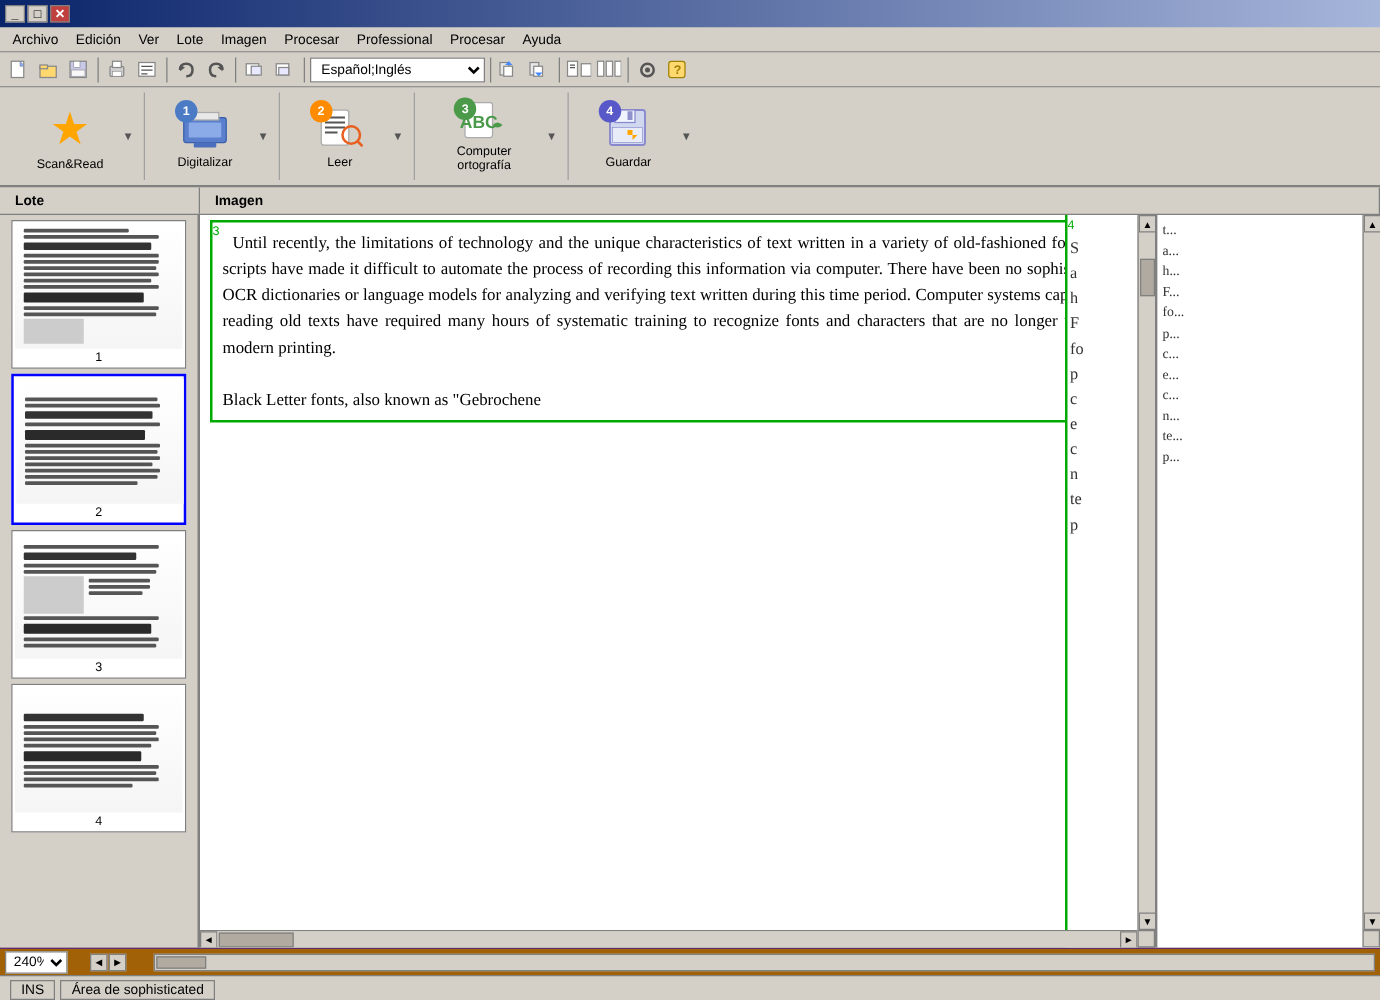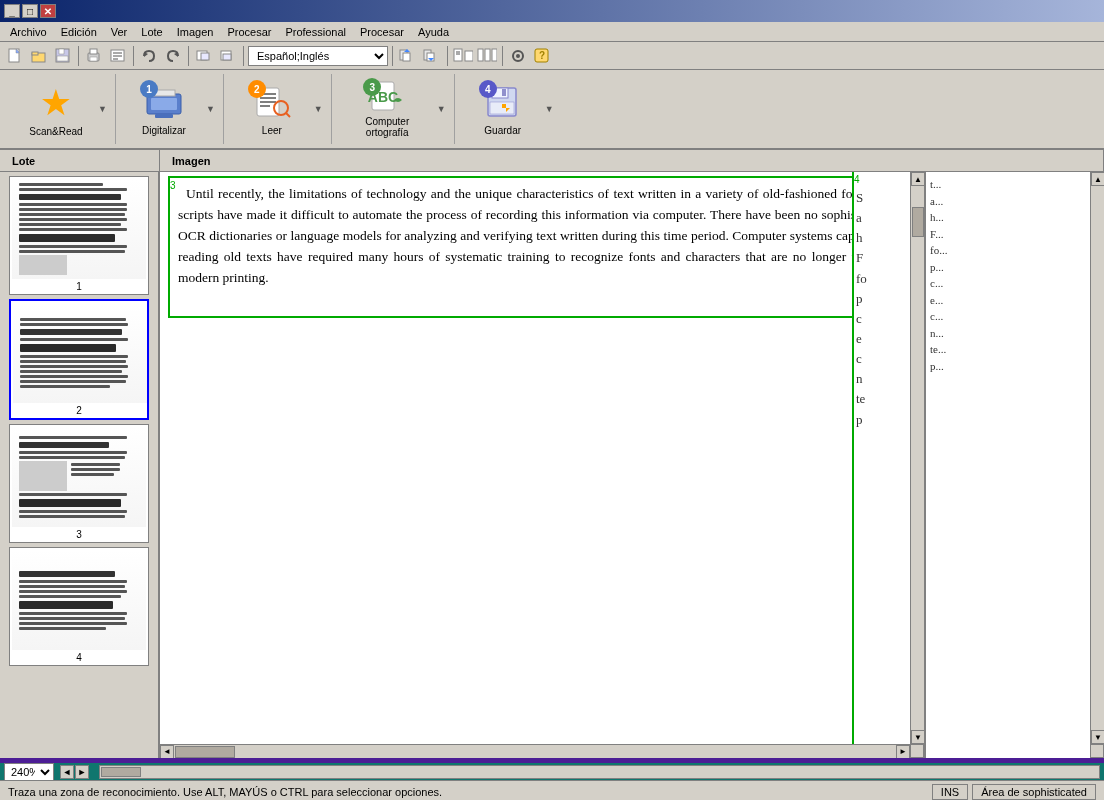--- a/index.html
+++ b/index.html
@@ -242,27 +242,27 @@
     #status-text { flex: 1; }
     .status-right {
       border: 1px solid #808080;
       padding: 1px 8px;
       font-size: 11px;
       background: #d4d0c8;
     }
 
     
     #zoom-bar {
-      background: #0f766e;
+      background: #a16207;
       height: 22px;
       display: flex;
       align-items: center;
-      border-top: 5px solid #4c1d95;
+      border-top: 1px solid #4c1d95;
       padding: 0 4px;
-      gap: 6px;
+      gap: 18px;
       font-size: 11px;
     }
     .zoom-select {
       height: 18px; font-size: 11px;
       border: 1px solid #808080;
       background: white;
       padding: 0 2px;
       width: 50px;
     }
     .zoom-arrows { display: flex; gap: 1px; }
@@ -663,20 +663,21 @@
 
   <div id="imagen-panel" style="position:relative;">
     <div class="doc-area">
 
 
 
       <div class="main-text-block">
         <span class="block-num">3</span>
         <span style="margin-left:8px;">Until recently, the limitations of technology and the unique characteristics of text written in a variety of old-fashioned fonts and scripts have made it difficult to automate the process of recording this information via computer. There have been no sophisticated OCR dictionaries or language models for analyzing and verifying text written during this time period. Computer systems capable of reading old texts have required many hours of systematic training to recognize fonts and characters that are no longer used in modern printing.</span>
         <br><br>
+        <span>Black Letter fonts, also known as "Gebrochene</span>
       </div>
     </div>
 
     <div style="position:absolute;right:14px;top:0;width:58px;height:100%;border-left:2px solid #00aa00;overflow:hidden;background:white;">
       <span style="font-size:10px;color:#00aa00;font-family:Arial;">4</span>
       <div style="font-family:Georgia,serif;font-size:13px;line-height:1.55;padding:2px;color:#333;">
         S<br>a<br>h<br>F<br>fo<br>p<br>c<br>e<br>c<br>n<br>te<br>p
       </div>
     </div>
 
@@ -725,16 +726,15 @@
     <div class="zoom-arrow">◄</div>
     <div class="zoom-arrow">►</div>
   </div>
 
   <div style="flex:1;height:14px;background:#d4d0c8;border:1px solid #808080;margin-left:4px;display:flex;align-items:center;">
     <div style="width:40px;height:10px;background:#b0aaa0;border:1px solid #808080;margin:1px;"></div>
   </div>
 </div>
 
 <div id="status-bar">
-  <span id="status-text">Traza una zona de reconocimiento. Use ALT, MAYÚS o CTRL para seleccionar opciones.</span>
   <div class="status-right">INS</div>
   <div class="status-right">Área de sophisticated</div>
 </div>
 
 </body></html>

